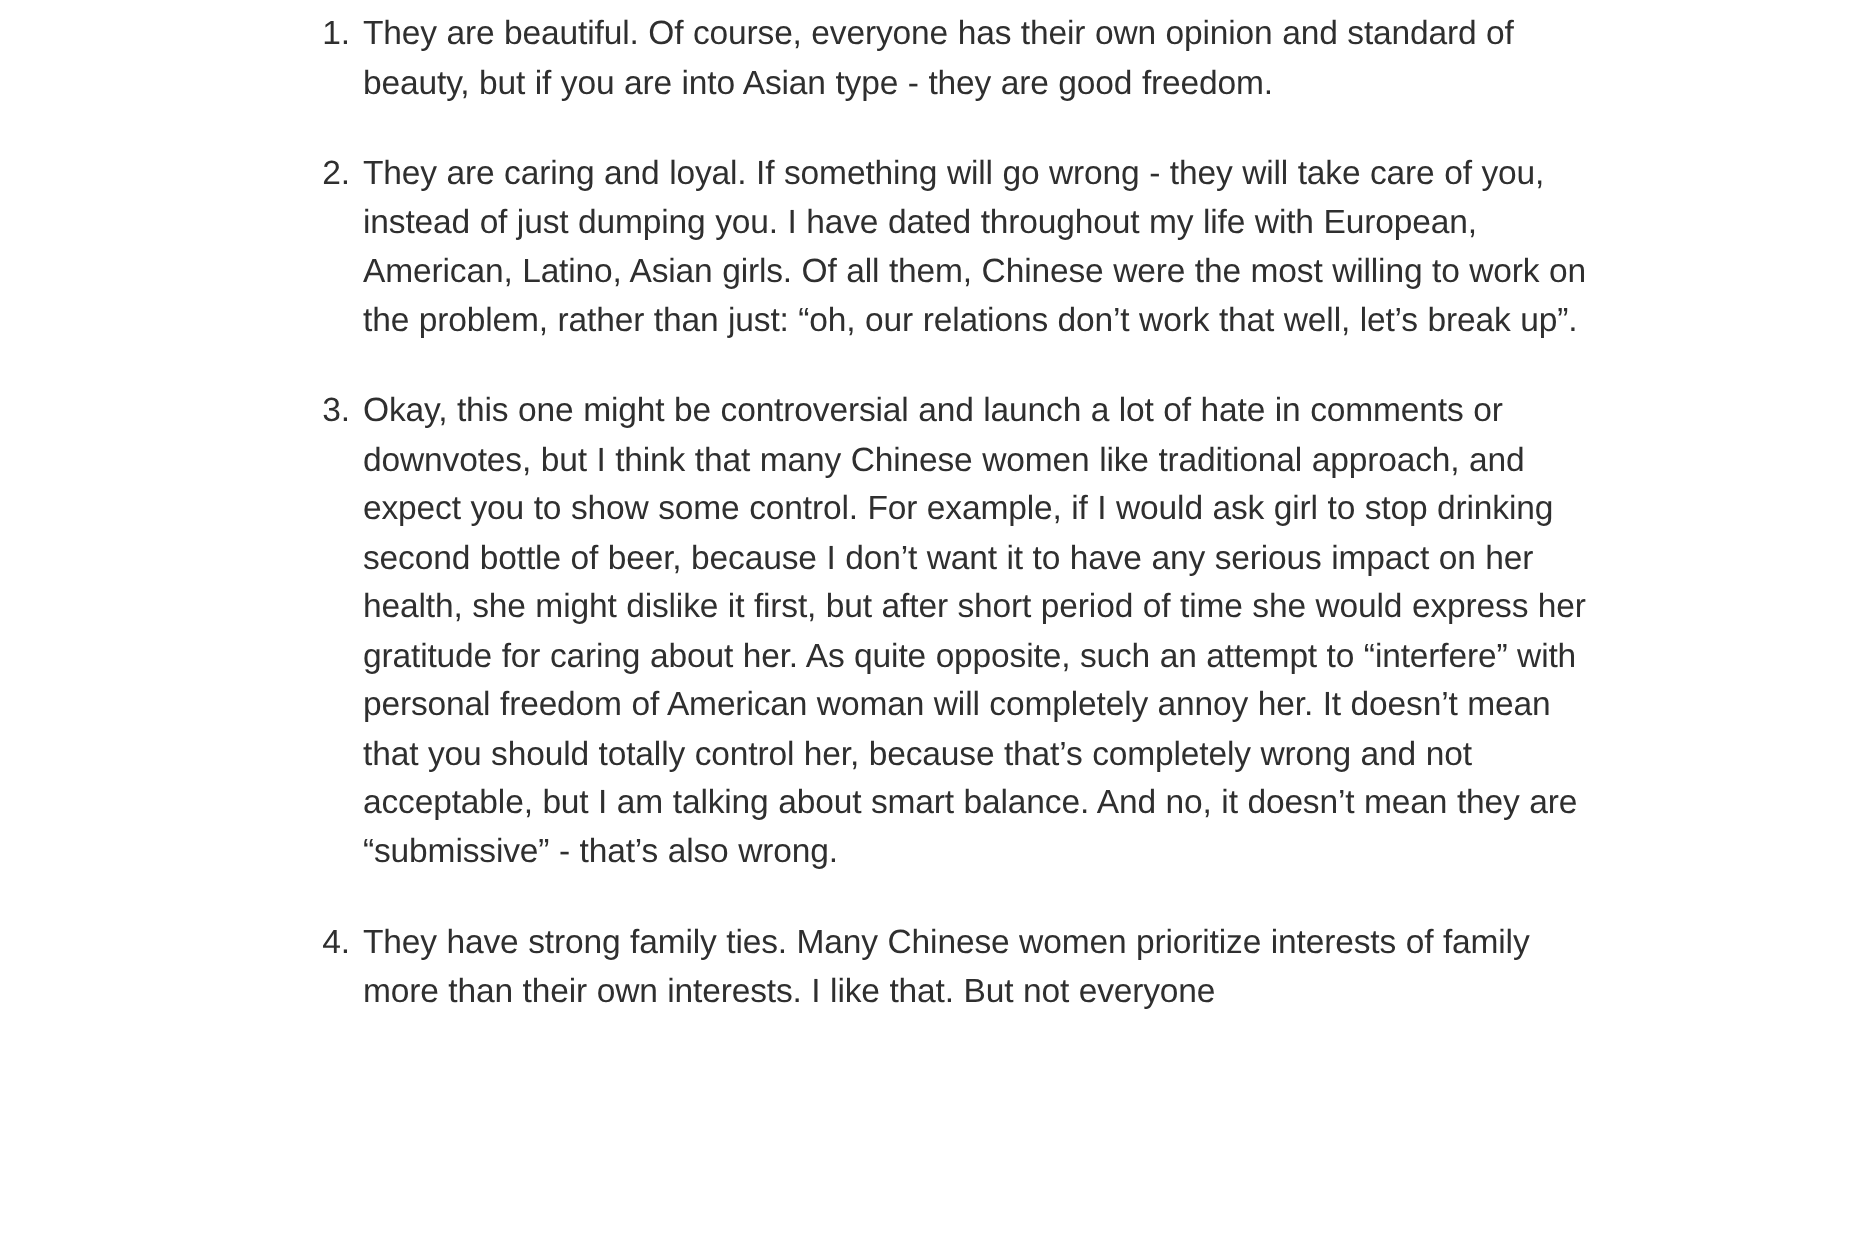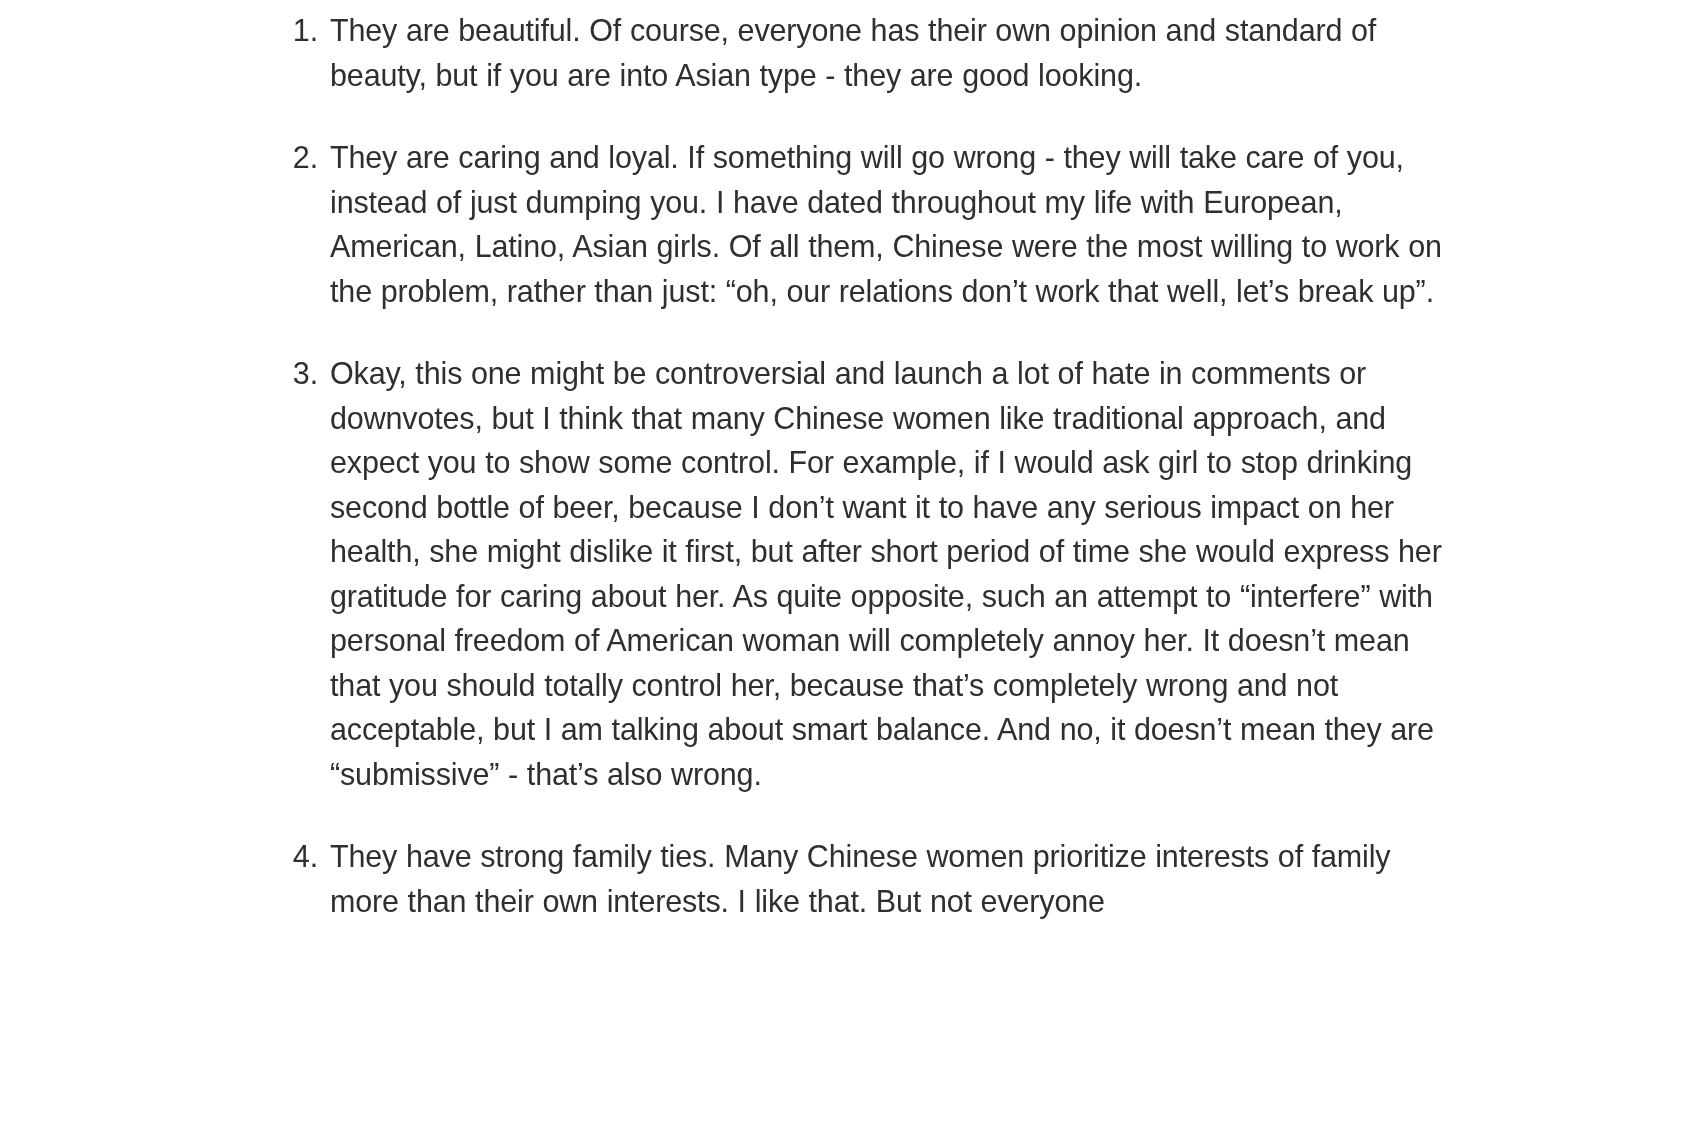--- a/index.html
+++ b/index.html
@@ -62,21 +62,21 @@
   }
 </style>
 </head>
 <body>
 
 <div class="page">
   <div class="content-column">
     <ol class="article-list">
       <li>
         <span class="marker">1.</span>
-        <span class="item-text">They are beautiful. Of course, everyone has their own opinion and standard of beauty, but if you are into Asian type - they are good looking.</span>
+        <span class="item-text">They are beautiful. Of course, everyone has their own opinion and standard of beauty, but if you are into Asian type - they are good freedom.</span>
       </li>
       <li>
         <span class="marker">2.</span>
         <span class="item-text">They are caring and loyal. If something will go wrong - they will take care of you, instead of just dumping you. I have dated throughout my life with European, American, Latino, Asian girls. Of all them, Chinese were the most willing to work on the problem, rather than just: “oh, our relations don’t work that well, let’s break up”.</span>
       </li>
       <li>
         <span class="marker">3.</span>
         <span class="item-text">Okay, this one might be controversial and launch a lot of hate in comments or downvotes, but I think that many Chinese women like traditional approach, and expect you to show some control. For example, if I would ask girl to stop drinking second bottle of beer, because I don’t want it to have any serious impact on her health, she might dislike it first, but after short period of time she would express her gratitude for caring about her. As quite opposite, such an attempt to “interfere” with personal freedom of American woman will completely annoy her. It doesn’t mean that you should totally control her, because that’s completely wrong and not acceptable, but I am talking about smart balance. And no, it doesn’t mean they are “submissive” - that’s also wrong.</span>
       </li>
       <li>

